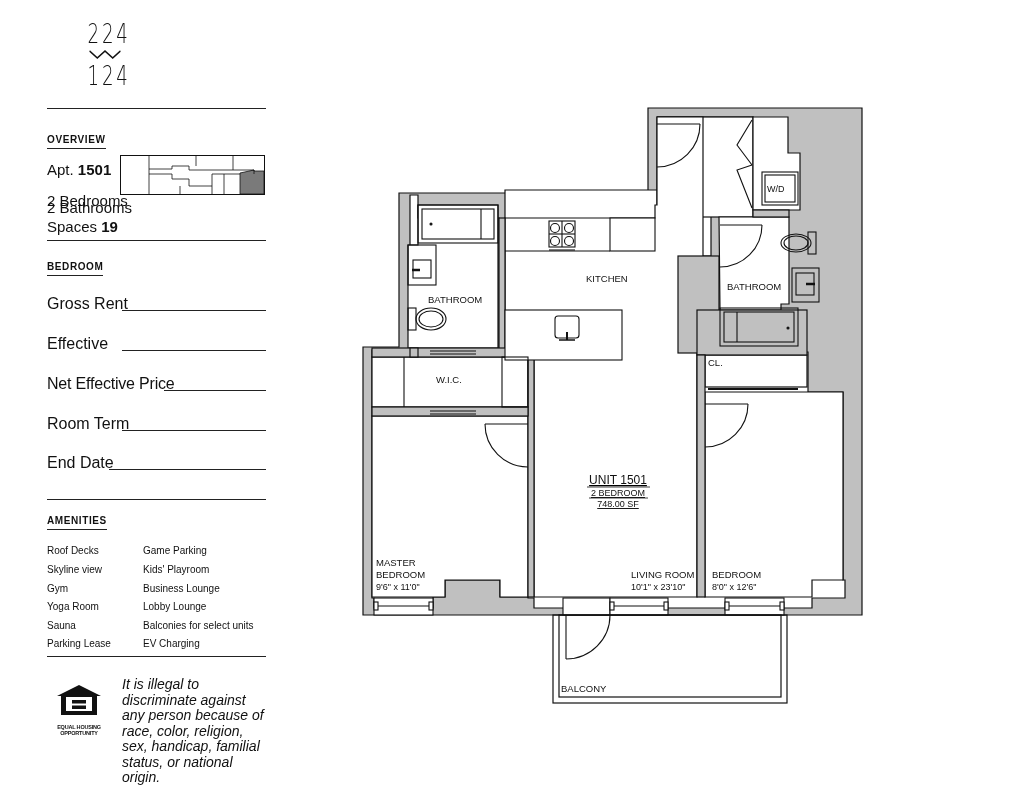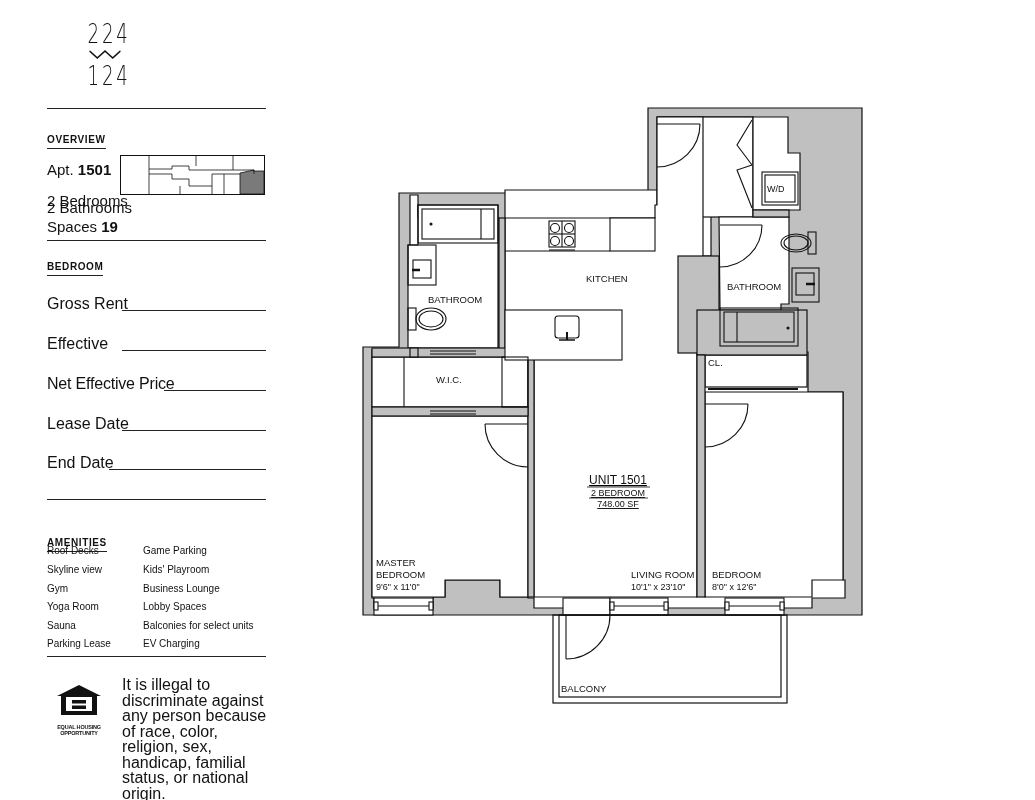--- a/index.html
+++ b/index.html
@@ -16,21 +16,21 @@
                padding-bottom: 3px; border-bottom: 1.5px solid #222; }
   .txt { position: absolute; left: 0; font-size: 15px; white-space: nowrap; }
   .txt b { font-weight: bold; }
   .price-row { position: absolute; left: 0; width: 219px; height: 16px; }
   .price-row .label { position: absolute; left: 0; top: 0; font-size: 16px; white-space: nowrap; }
   .price-row .line { position: absolute; right: 0; bottom: 0; height: 0; border-top: 1px solid #222; }
   .price-row.bold .label { font-weight: normal; letter-spacing: -0.2px; }
   .amen { position: absolute; font-size: 10px; white-space: nowrap; }
   .eho { position: absolute; left: 4px; top: 684px; width: 56px; text-align: center; }
   .eho .cap { font-size: 5.5px; font-weight: bold; line-height: 6px; margin-top: 4px; letter-spacing: -0.2px; }
-  .disclaimer { position: absolute; left: 75px; top: 677px; width: 150px; font-size: 16px; line-height: 15.5px; }
+  .disclaimer { position: absolute; left: 75px; top: 677px; width: 150px; font-size: 14px; line-height: 15.5px; font-style: italic; }
   .keyplan { position: absolute; left: 73px; top: 155px; width: 145px; height: 40px; }
   .plan { position: absolute; left: 0; top: 0; width: 1035px; height: 800px; }
   .plan text { font-family: "Liberation Sans", "DejaVu Sans", sans-serif; fill: #111; }
 </style>
 </head>
 <body>
 
 <div class="logo">
   <span class="num">224</span>
   <svg width="46" height="10" viewBox="0 0 46 10">
@@ -76,41 +76,41 @@
   </div>
   <div class="price-row" style="top:335px">
     <span class="label">Effective</span>
     <span class="line" style="width:144px"></span>
   </div>
   <div class="price-row bold" style="top:375px">
     <span class="label">Net Effective Price</span>
     <span class="line" style="width:102px"></span>
   </div>
   <div class="price-row" style="top:415px">
-    <span class="label">Lease Date</span>
+    <span class="label">Room Term</span>
     <span class="line" style="width:144px"></span>
   </div>
   <div class="price-row" style="top:454px">
     <span class="label">End Date</span>
     <span class="line" style="width:157px"></span>
   </div>
 
   <div class="rule" style="top:499px"></div>
 
-  <div class="sec-title" style="top:537px">AMENITIES</div>
+  <div class="sec-title" style="top:515px">AMENITIES</div>
   <div class="amen" style="left:0;top:545px">Roof Decks</div>
   <div class="amen" style="left:0;top:564px">Skyline view</div>
   <div class="amen" style="left:0;top:583px">Gym</div>
   <div class="amen" style="left:0;top:601px">Yoga Room</div>
   <div class="amen" style="left:0;top:620px">Sauna</div>
   <div class="amen" style="left:0;top:638px">Parking Lease</div>
   <div class="amen" style="left:96px;top:545px">Game Parking</div>
   <div class="amen" style="left:96px;top:564px">Kids' Playroom</div>
   <div class="amen" style="left:96px;top:583px">Business Lounge</div>
-  <div class="amen" style="left:96px;top:601px">Lobby Spaces</div>
+  <div class="amen" style="left:96px;top:601px">Lobby Lounge</div>
   <div class="amen" style="left:96px;top:620px">Balconies for select units</div>
   <div class="amen" style="left:96px;top:638px">EV Charging</div>
 
   <div class="rule" style="top:656px"></div>
 
   <div class="eho">
     <svg width="48" height="32" viewBox="0 0 48 32">
       <polygon points="24,1 2,12 6,12 6,31 42,31 42,12 46,12" fill="#111"></polygon>
       <rect x="11" y="13" width="26" height="14" fill="#fff"></rect>
       <rect x="17" y="16" width="14" height="3.5" fill="#111"></rect>

